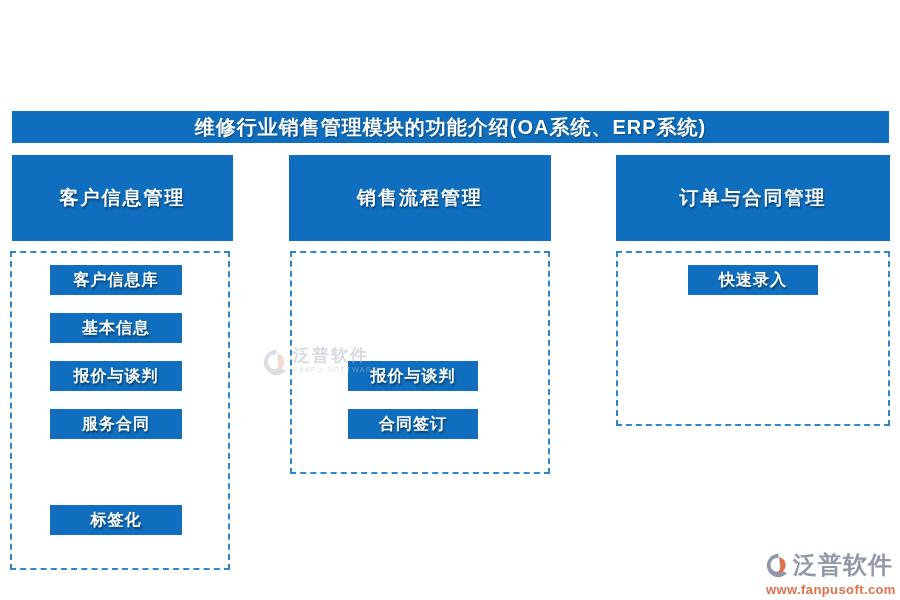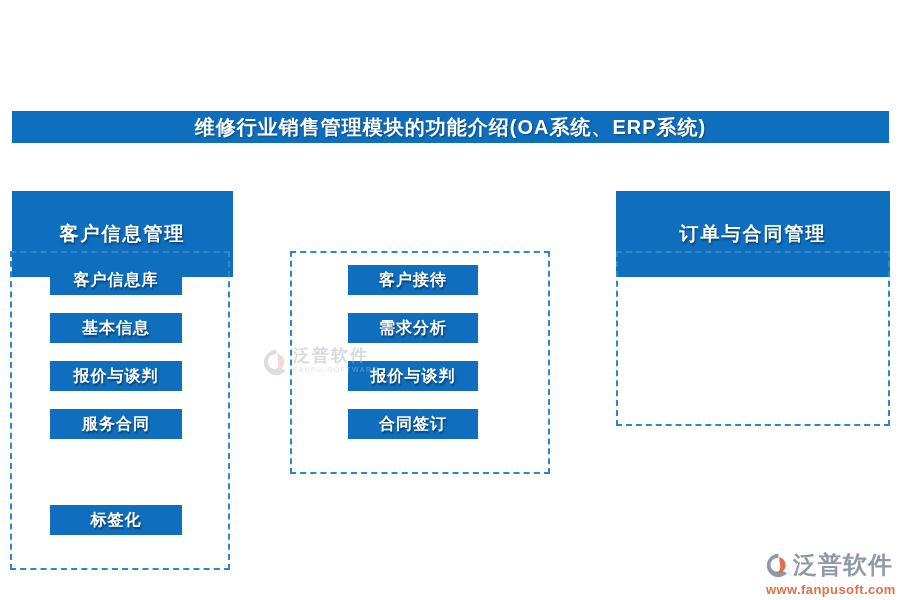--- a/index.html
+++ b/index.html
@@ -9,21 +9,21 @@
   }
   .title-bar{
     position:absolute;left:12px;top:111px;width:877px;height:32px;
     background:var(--primary-blue);color:#ffffff;font-weight:bold;font-size:20px;
     display:flex;align-items:center;justify-content:center;
     text-shadow:1px 1px 2px rgba(0,0,0,.35);letter-spacing:1px;white-space:nowrap;
   }
   .col-header{
     position:absolute;top:155px;height:86px;background:var(--primary-blue);
     color:#fff;font-weight:bold;font-size:19px;display:flex;align-items:center;
-    justify-content:center;text-shadow:1px 2px 2px rgba(0,0,0,.4);letter-spacing:2px;margin-top:36px;
+    justify-content:center;text-shadow:1px 2px 2px rgba(0,0,0,.4);letter-spacing:2px;
   }
   .h1{left:12px;width:221px}
   .h2{left:289px;width:262px}
   .h3{left:616px;width:274px}
   .dash-box{position:absolute;border:2px dashed var(--dashed-border);box-sizing:border-box;background:transparent;}
   .d1{left:10px;top:251px;width:220px;height:319px}
   .d2{left:290px;top:251px;width:260px;height:223px}
   .d3{left:616px;top:251px;width:274px;height:175px}
   .btn{
     position:absolute;height:30px;background:var(--primary-blue);color:#fff;
@@ -51,37 +51,37 @@
   .fl-url{font-size:13px;color:var(--logo-orange);font-weight:bold;letter-spacing:.4px;text-align:center;margin-top:1px;white-space:nowrap}
 </style>
 </head>
 <body>
 
 <div class="canvas">
 
   <div class="title-bar">维修行业销售管理模块的功能介绍(OA系统、ERP系统)</div>
 
   <div class="col-header h1">客户信息管理</div>
+  <div class="col-header h2">销售流程管理</div>
   <div class="col-header h3">订单与合同管理</div>
 
   <div class="dash-box d1"></div>
   <div class="dash-box d2"></div>
   <div class="dash-box d3"></div>
 
   <div class="btn c1 r1">客户信息库</div>
   <div class="btn c1 r2">基本信息</div>
   <div class="btn c1 r3">报价与谈判</div>
   <div class="btn c1 r4">服务合同</div>
   <div class="btn c1 r6">标签化</div>
 
-  <div class="btn c2 r1">客户接待</div>
-  <div class="btn c2 r2">需求分析</div>
   <div class="btn c2 r3">报价与谈判</div>
   <div class="btn c2 r4">合同签订</div>
 
+  <div class="btn c3 r1">快速录入</div>
 
   <div class="watermark">
     <span class="wm-icon">
       <svg viewBox="0 0 32 32" width="27" height="27" aria-hidden="true">
         <path fill="#b6bdc8" d="M16 1 C8 1 1 8 1 16 c0 8 7 15 15 15 4 0 8 -2 11 -5 L20 22 c-6 4 -13 1 -14 -5 C5 11 9 6 16 6 Z"></path>
         <path fill="#e8b6a2" d="M17 5 c6 2 9 7 8 12 c-1 6 -6 9 -11 9 c3 -3 5 -6 4 -11 C17.3 11 17 8 17 5 Z"></path>
       </svg>
     </span>
     <span class="wm-text">
       <span class="wm-brand">泛普软件</span>

